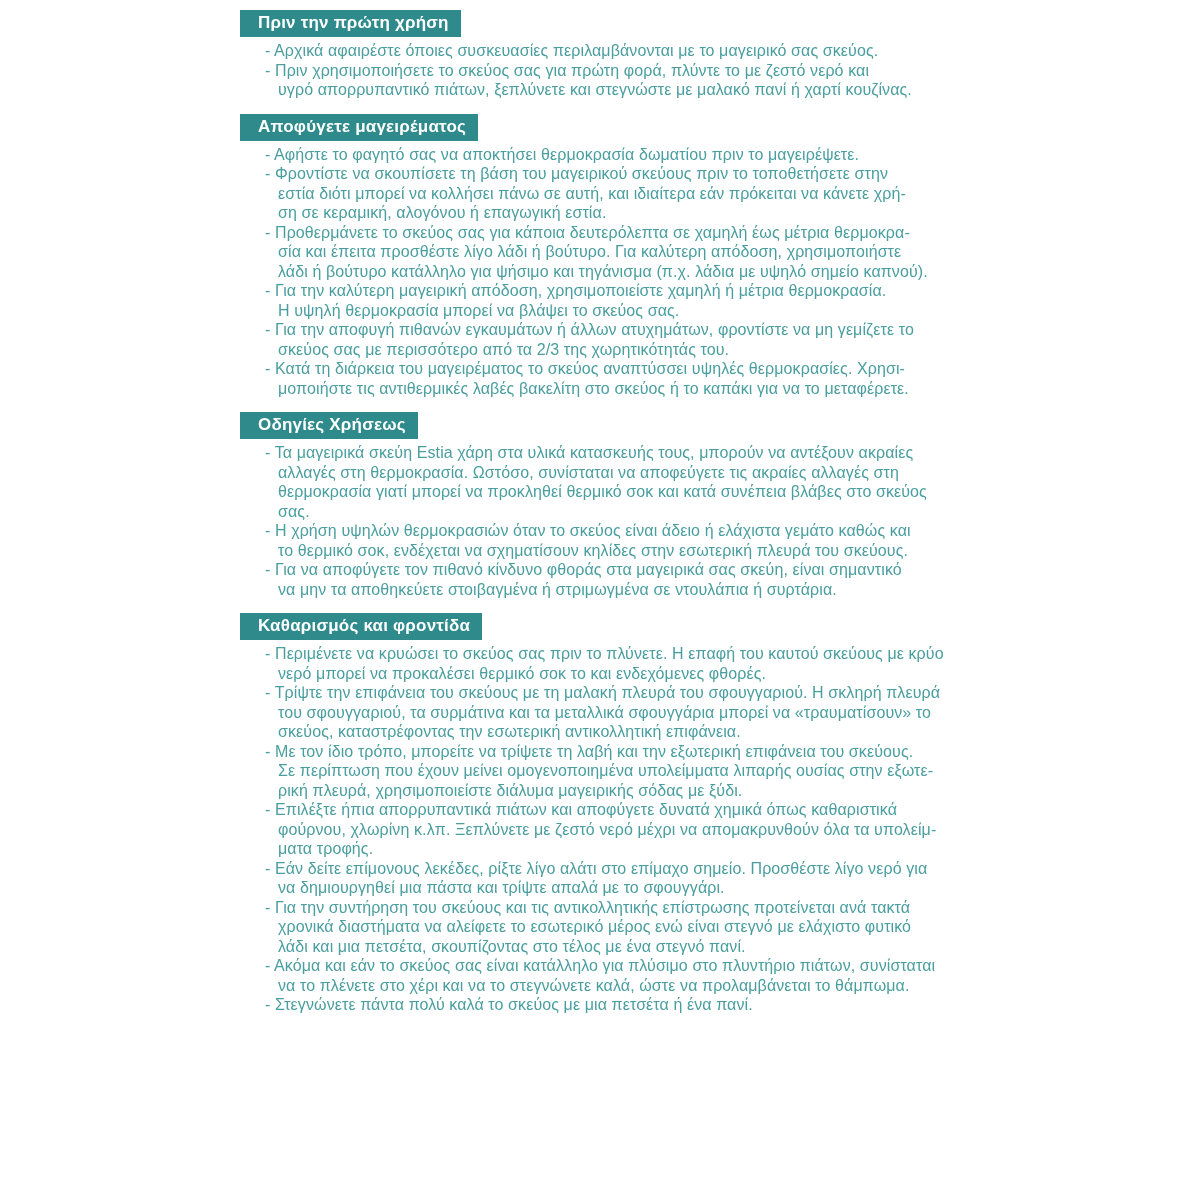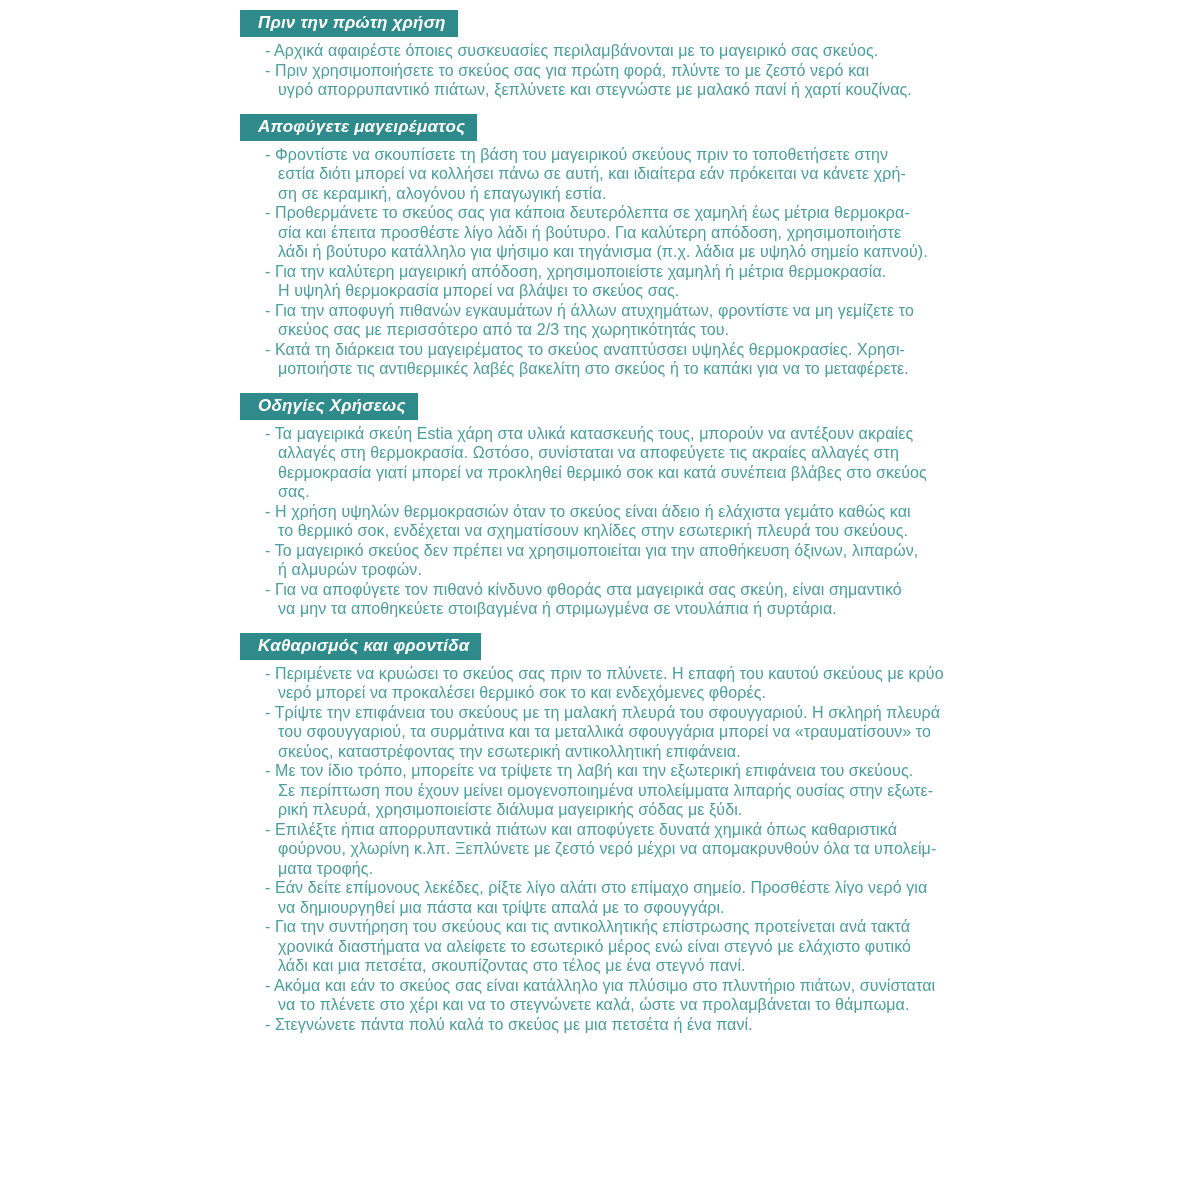--- a/index.html
+++ b/index.html
@@ -25,21 +25,20 @@
   }
   .section-header {
     display: inline-block;
     background: var(--accent, #2e8a8b);
     color: var(--header-text, #ffffff);
     font-size: 17px;
     line-height: 18px;
     font-weight: bold;
     padding: 4px 12px 5px 18px;
     letter-spacing: 0.2px;
-    font-style: italic;
   }
   .bullet-list {
     list-style: none;
     margin: 4px 0 0 25px;
     padding: 0;
   }
   .bullet {
     white-space: pre;
     text-indent: -13px;
     padding-left: 13px;
@@ -59,20 +58,21 @@
         <li class="bullet">- Πριν χρησιμοποιήσετε το σκεύος σας για πρώτη φορά, πλύντε το με ζεστό νερό και
 υγρό απορρυπαντικό πιάτων, ξεπλύνετε και στεγνώστε με μαλακό πανί ή χαρτί κουζίνας.</li>
       </ul>
   </section>
 
   <section class="section">
     <div class="section-header">
       <span class="section-title">Αποφύγετε μαγειρέματος</span>
     </div>
     <ul class="bullet-list">
+        <li class="bullet">- Αφήστε το φαγητό σας να αποκτήσει θερμοκρασία δωματίου πριν το μαγειρέψετε.</li>
         <li class="bullet">- Φροντίστε να σκουπίσετε τη βάση του μαγειρικού σκεύους πριν το τοποθετήσετε στην
 εστία διότι μπορεί να κολλήσει πάνω σε αυτή, και ιδιαίτερα εάν πρόκειται να κάνετε χρή-
 ση σε κεραμική, αλογόνου ή επαγωγική εστία.</li>
         <li class="bullet">- Προθερμάνετε το σκεύος σας για κάποια δευτερόλεπτα σε χαμηλή έως μέτρια θερμοκρα-
 σία και έπειτα προσθέστε λίγο λάδι ή βούτυρο. Για καλύτερη απόδοση, χρησιμοποιήστε
 λάδι ή βούτυρο κατάλληλο για ψήσιμο και τηγάνισμα (π.χ. λάδια με υψηλό σημείο καπνού).</li>
         <li class="bullet">- Για την καλύτερη μαγειρική απόδοση, χρησιμοποιείστε χαμηλή ή μέτρια θερμοκρασία.
 Η υψηλή θερμοκρασία μπορεί να βλάψει το σκεύος σας.</li>
         <li class="bullet">- Για την αποφυγή πιθανών εγκαυμάτων ή άλλων ατυχημάτων, φροντίστε να μη γεμίζετε το
 σκεύος σας με περισσότερο από τα 2/3 της χωρητικότητάς του.</li>
@@ -85,22 +85,20 @@
     <div class="section-header">
       <span class="section-title">Οδηγίες Χρήσεως</span>
     </div>
     <ul class="bullet-list">
         <li class="bullet">- Τα μαγειρικά σκεύη Estia χάρη στα υλικά κατασκευής τους, μπορούν να αντέξουν ακραίες
 αλλαγές στη θερμοκρασία. Ωστόσο, συνίσταται να αποφεύγετε τις ακραίες αλλαγές στη
 θερμοκρασία γιατί μπορεί να προκληθεί θερμικό σοκ και κατά συνέπεια βλάβες στο σκεύος
 σας.</li>
         <li class="bullet">- Η χρήση υψηλών θερμοκρασιών όταν το σκεύος είναι άδειο ή ελάχιστα γεμάτο καθώς και
 το θερμικό σοκ, ενδέχεται να σχηματίσουν κηλίδες στην εσωτερική πλευρά του σκεύους.</li>
-        <li class="bullet">- Το μαγειρικό σκεύος δεν πρέπει να χρησιμοποιείται για την αποθήκευση όξινων, λιπαρών,
-ή αλμυρών τροφών.</li>
         <li class="bullet">- Για να αποφύγετε τον πιθανό κίνδυνο φθοράς στα μαγειρικά σας σκεύη, είναι σημαντικό
 να μην τα αποθηκεύετε στοιβαγμένα ή στριμωγμένα σε ντουλάπια ή συρτάρια.</li>
       </ul>
   </section>
 
   <section class="section">
     <div class="section-header">
       <span class="section-title">Καθαρισμός και φροντίδα</span>
     </div>
     <ul class="bullet-list">

